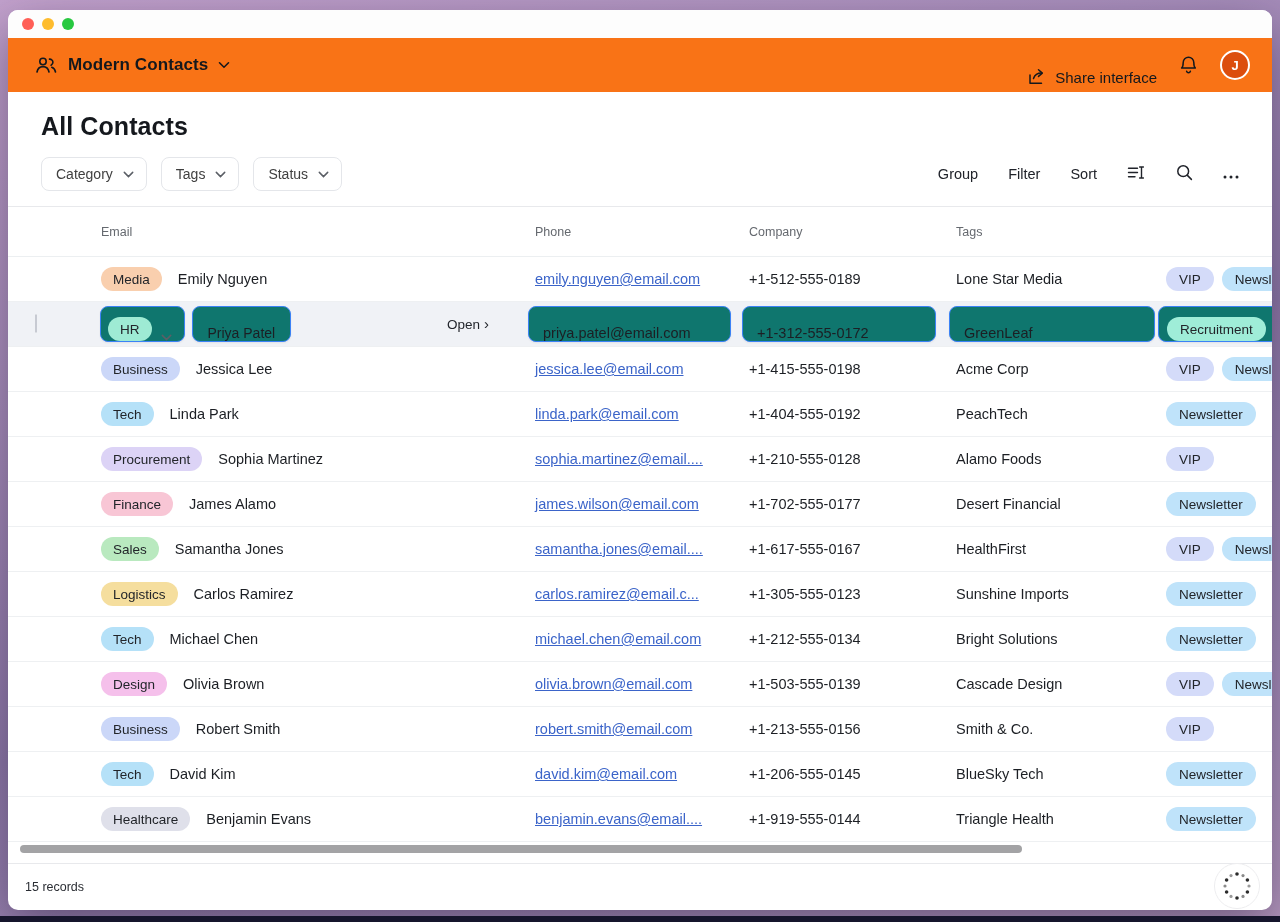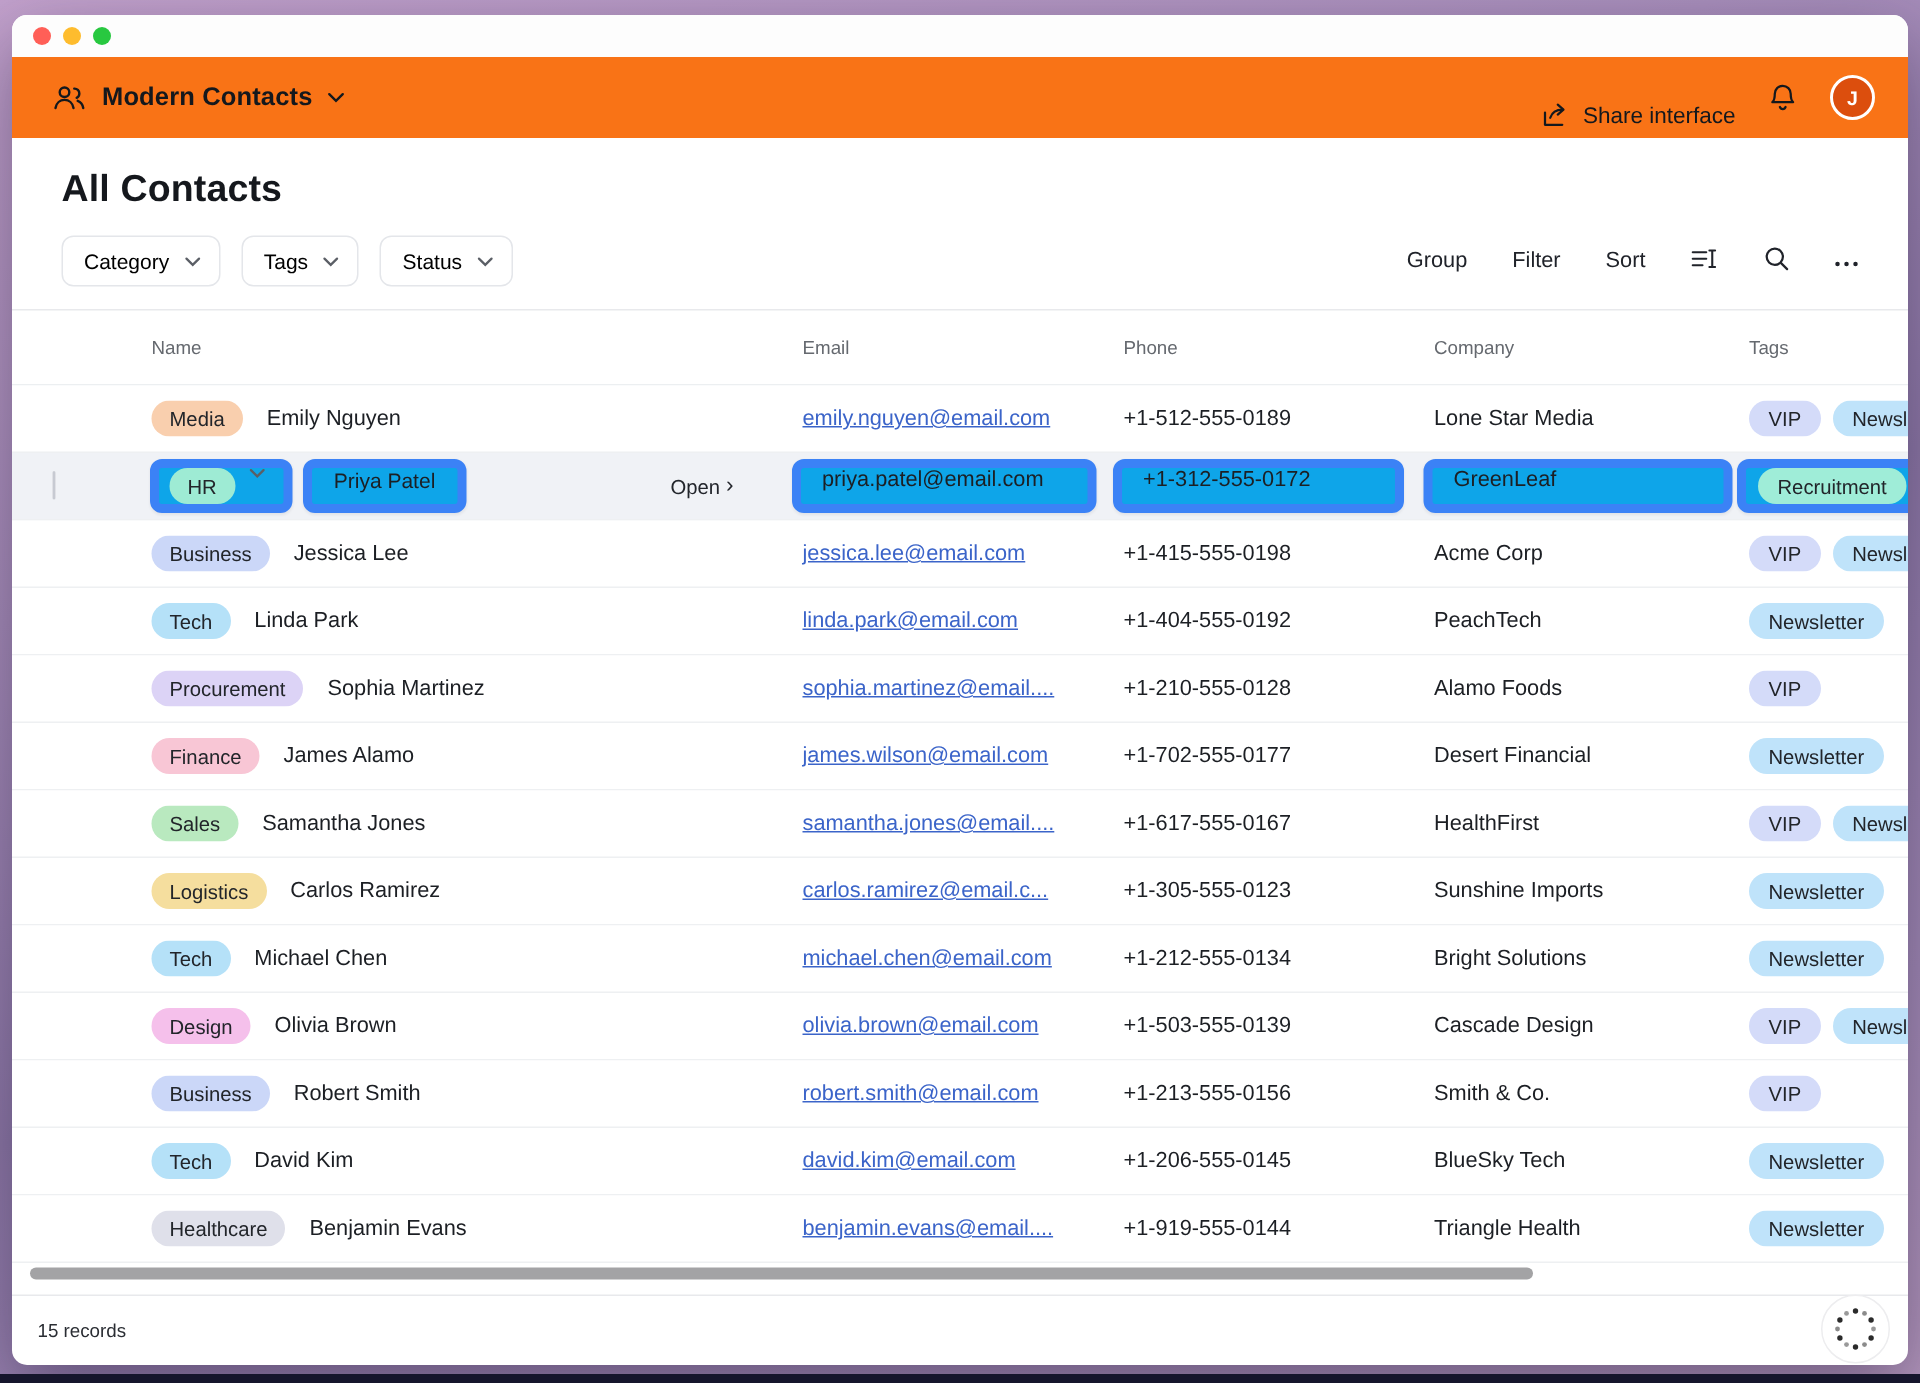--- a/index.html
+++ b/index.html
@@ -31,21 +31,21 @@
   .appbar .right { margin-left:auto; display:flex; align-items:center; gap:22px; }
   .share-btn { display:flex; align-items:center; gap:8px; font-size:15px; color:#14181d; cursor:default;margin-top:24px; }
   .avatar { width:30px; height:30px; border-radius:50%; background:#dc4e0d; border:2px solid #fff;
             color:#fff; font-size:13px; font-weight:bold; display:flex; align-items:center; justify-content:center; }
 
   
   .content { flex:1; display:flex; flex-direction:column; position:relative; min-height:0; }
   .page-title { font-size:25px; font-weight:800; color:#15181d; margin:20px 0 0 33px; letter-spacing:.1px; }
   .controls-row { display:flex; align-items:center; margin:16px 33px 0 33px; }
   .pill { display:flex; align-items:center; gap:10px; border:1px solid #e4e6ea; border-radius:8px;
-          height:34px; padding:0 12px 0 14px; font-size:14px; color:#000000; margin-right:14px; background:#fff; }
+          height:34px; padding:0 12px 0 14px; font-size:14px; color:#404040; margin-right:14px; background:#fff; }
   .pill svg { margin-top:1px; }
   .toolbar { margin-left:auto; display:flex; align-items:center; gap:30px; font-size:14.5px; color:#20232a; }
   .tool-label { cursor:default; }
   .section-divider { height:1px; background:#e8e9ec; margin-top:15px; flex:0 0 auto; }
 
   
   .grid-row { display:grid; grid-template-columns:85px 434px 214px 207px 210px 1fr; align-items:center; }
   .thead { height:50px; color:#65696f; font-size:12.5px; border-bottom:1px solid #eceff1; flex:0 0 auto; }
   .thead .col { padding-left:8px; }
   .tbody { flex:0 0 auto; }
@@ -54,22 +54,22 @@
   .badge { border-radius:999px; padding:4.5px 12px; font-size:13.5px; color:#22252a; white-space:nowrap; }
   .name-text { font-size:14.5px; color:#1c1f24; }
   .cell { padding-left:8px; font-size:14.5px; color:#1c1f24; white-space:nowrap; overflow:hidden; }
   .email-link { color:#3b64c9; text-decoration:underline; font-size:14.5px; }
   .tagscell { display:flex; gap:8px; padding-left:8px; overflow:hidden; white-space:nowrap; }
   .tag { border-radius:999px; padding:4.5px 13px; font-size:13.5px; color:#22252a; white-space:nowrap; flex:0 0 auto; }
 
   
   .trow.selected { background:#f0f2f6; }
   .checkbox { width:16px; height:16px; border:1.5px solid #c7cad2; border-radius:4px; background:#fff; margin-left:27px; }
-  .fieldbox { background:#0ea5e9; border:6px solid #3b82f6; border-radius:8px; height:36px;
-              display:flex; align-items:flex-start; box-shadow:0 1px 2px rgba(25,30,40,.07); }
+  .fieldbox { background:#0f766e; border:1px solid #3b82f6; border-radius:8px; height:36px;
+              display:flex; align-items:flex-end; box-shadow:0 1px 2px rgba(25,30,40,.07); }
   .sel-namecell { display:flex; align-items:center; gap:7px; padding-left:7px; }
   .cat-box { padding:0 12px 0 7px; gap:9px; }
   .name-box { padding:0 15px; font-size:14px; color:#1c1f24; }
   .open-link { margin-left:auto; margin-right:38px; font-size:13.5px; color:#23262c; display:flex; align-items:center; gap:4px; }
   .open-chevron { font-size:15px; line-height:1; margin-top:-1px; }
   .sel-input { margin-left:1px; font-size:14.5px; color:#1c1f24; padding:0 14px; }
   .sel-email { width:203px; } .sel-phone { width:194px; } .sel-company { width:206px; }
   .sel-tagbox { width:130px; padding-left:8px; }
 
   
@@ -173,21 +173,20 @@
               <circle cx="14" cy="2" r="1.5"></circle>
             </svg>
         </span>
       </div>
     </div>
 
     <div class="section-divider"></div>
 
     <div class="grid-row thead">
       <div></div>
-      <div class="col">Name</div>
       <div class="col">Email</div>
       <div class="col">Phone</div>
       <div class="col">Company</div>
       <div class="col">Tags</div>
     </div>
 
     <div class="tbody">
   <div class="grid-row trow">
     <div></div>
     <div class="namecell">

